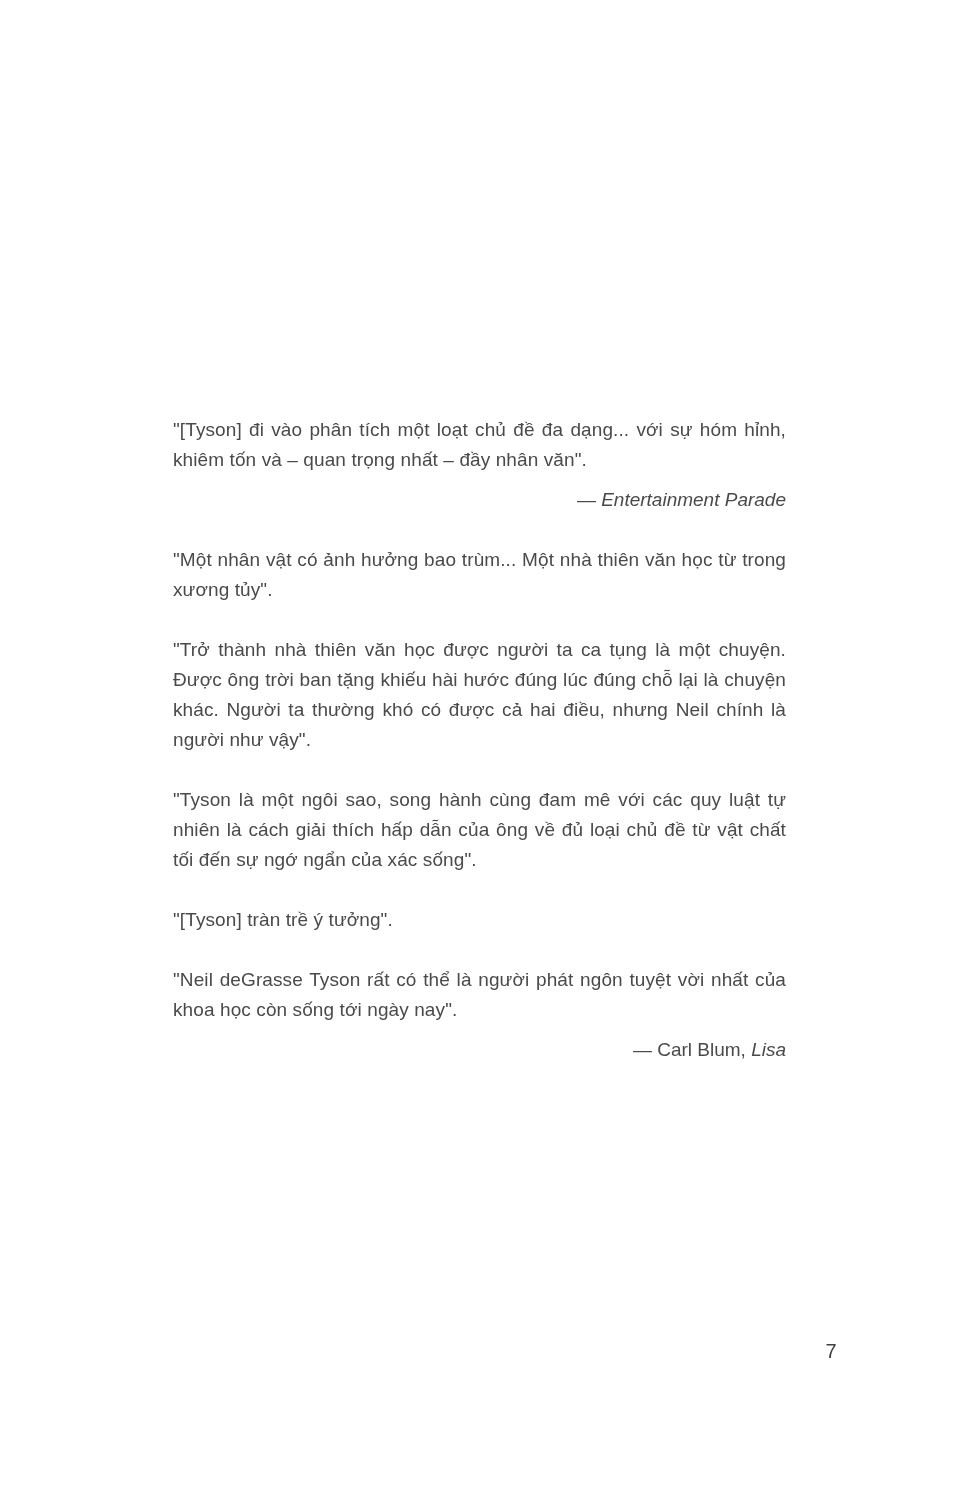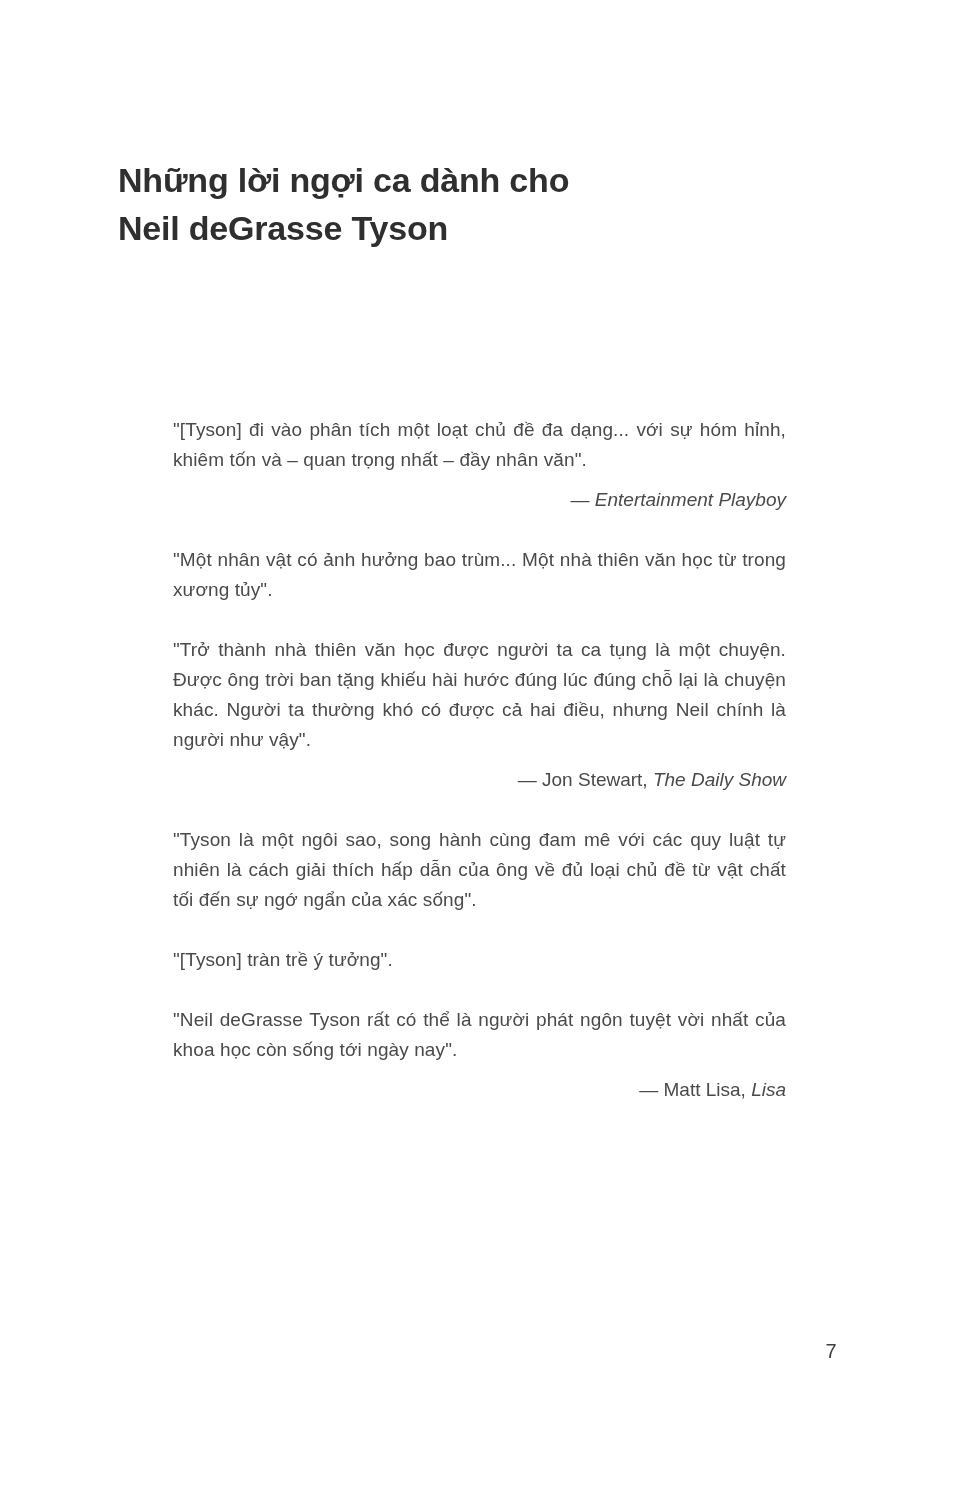--- a/index.html
+++ b/index.html
@@ -69,51 +69,46 @@
     font-size: 20px;
     line-height: 26px;
     color: #3f3f3f;
   }
 </style>
 </head>
 <body>
 
 <div class="page">
 
-  <header class="title">
-    <div>Những lời ngợi ca dành cho</div>
-    <div>Neil deGrasse Tyson</div>
-  </header>
 
   <section class="quotes">
 
     <div class="quote">
       <p class="quote-text">"[Tyson] đi vào phân tích một loạt chủ đề đa dạng... với sự hóm hỉnh, khiêm tốn và – quan trọng nhất – đầy nhân văn".</p>
-      <p class="quote-attr"><span>— </span><em>Entertainment Playboy</em></p>
+      <p class="quote-attr"><span>— </span><em>Entertainment Parade</em></p>
     </div>
 
     <div class="quote">
       <p class="quote-text">"Một nhân vật có ảnh hưởng bao trùm... Một nhà thiên văn học từ trong xương tủy".</p>
     </div>
 
     <div class="quote">
       <p class="quote-text">"Trở thành nhà thiên văn học được người ta ca tụng là một chuyện. Được ông trời ban tặng khiếu hài hước đúng lúc đúng chỗ lại là chuyện khác. Người ta thường khó có được cả hai điều, nhưng Neil chính là người như vậy".</p>
-      <p class="quote-attr"><span>— Jon Stewart, </span><em>The Daily Show</em></p>
     </div>
 
     <div class="quote">
       <p class="quote-text">"Tyson là một ngôi sao, song hành cùng đam mê với các quy luật tự nhiên là cách giải thích hấp dẫn của ông về đủ loại chủ đề từ vật chất tối đến sự ngớ ngẩn của xác sống".</p>
     </div>
 
     <div class="quote">
       <p class="quote-text">"[Tyson] tràn trề ý tưởng".</p>
     </div>
 
     <div class="quote">
       <p class="quote-text">"Neil deGrasse Tyson rất có thể là người phát ngôn tuyệt vời nhất của khoa học còn sống tới ngày nay".</p>
-      <p class="quote-attr"><span>— Matt Lisa, </span><em>Lisa</em></p>
+      <p class="quote-attr"><span>— Carl Blum, </span><em>Lisa</em></p>
     </div>
 
   </section>
 
   <div class="page-number">7</div>
 
 </div>
 
 </body></html>

